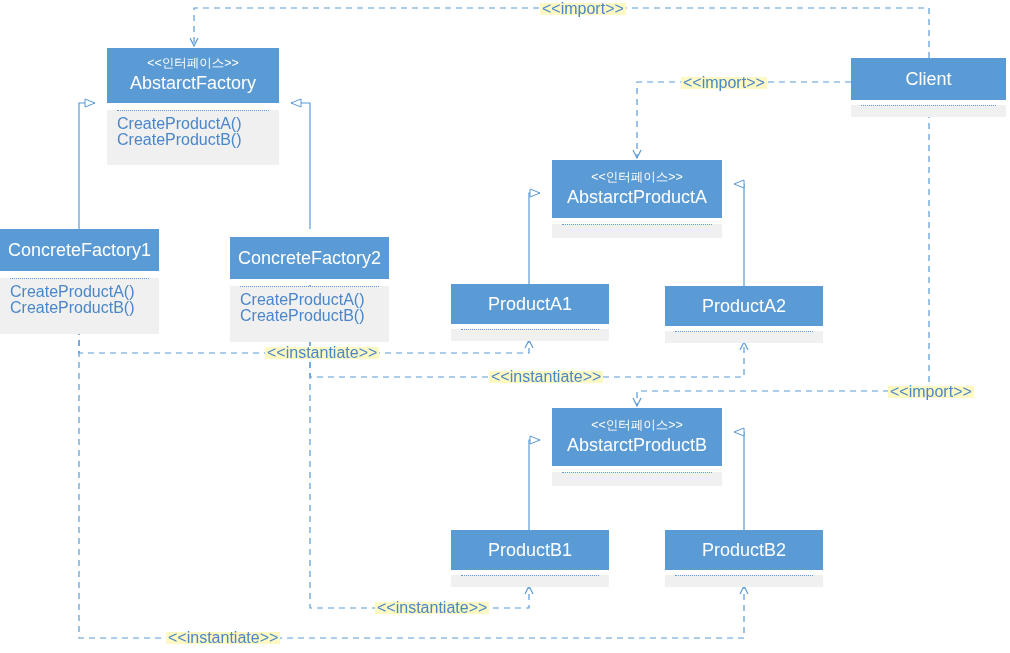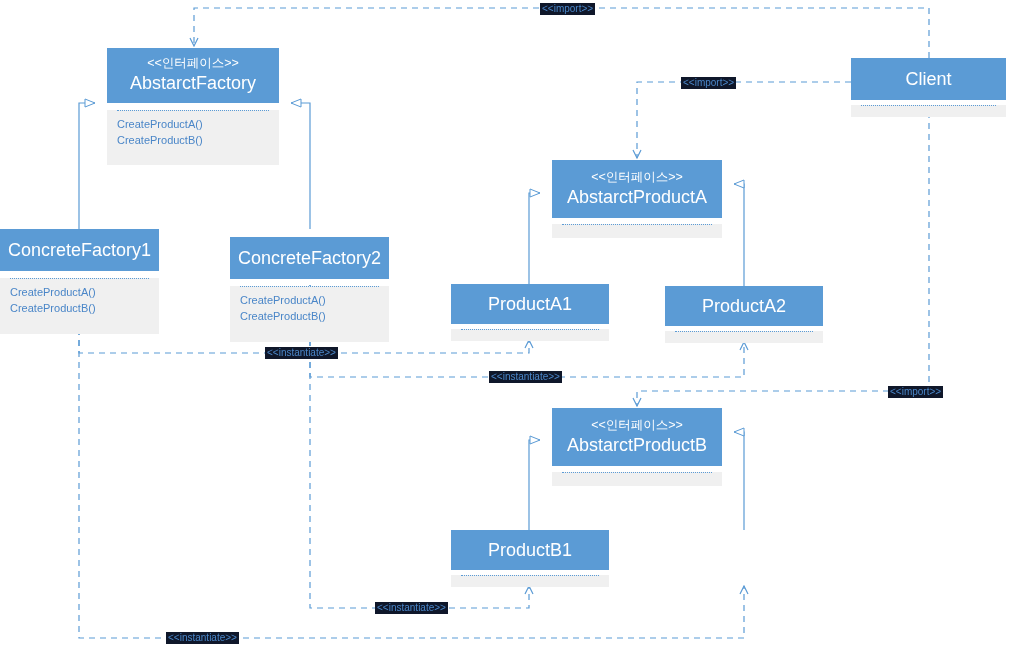--- a/index.html
+++ b/index.html
@@ -28,29 +28,29 @@
     position:relative;
   }
   .uml-sep{
     border-top:1px dotted #5B9BD5;
     margin:7px 10px 0 10px;
     height:0;
   }
   .uml-ops{padding:5px 10px 6px 10px;}
   .uml-op{
     color:#4A86C8;
-    font-size:11px;
+    font-size:16px;
     line-height:16px;
     white-space:nowrap;
   }
   .edge-label{
     position:absolute;
     color:#4A86C8;
-    font-size:10px;
-    background:#0f172a;
+    font-size:16px;
+    background:#fef9c3;
     padding:0 2px;
     white-space:nowrap;
     line-height:12px;
   }
 </style>
 </head>
 <body>
 
 <div id="canvas">
 
@@ -211,20 +211,28 @@
 
   <div class="uml-box" style="left:451px;top:530px;width:158px;">
     <div class="uml-head" style="height:40px;">
       <div class="uml-title">ProductB1</div>
     </div>
     <div class="uml-body" style="height:12px;">
       <div class="uml-sep" style="margin-top:5px;"></div>
     </div>
   </div>
 
+  <div class="uml-box" style="left:665px;top:530px;width:158px;">
+    <div class="uml-head" style="height:40px;">
+      <div class="uml-title">ProductB2</div>
+    </div>
+    <div class="uml-body" style="height:12px;">
+      <div class="uml-sep" style="margin-top:5px;"></div>
+    </div>
+  </div>
 
   <div class="uml-box" style="left:851px;top:58px;width:155px;">
     <div class="uml-head" style="height:42px;">
       <div class="uml-title">Client</div>
     </div>
     <div class="uml-body" style="height:12px;">
       <div class="uml-sep" style="margin-top:5px;"></div>
     </div>
   </div>
 

